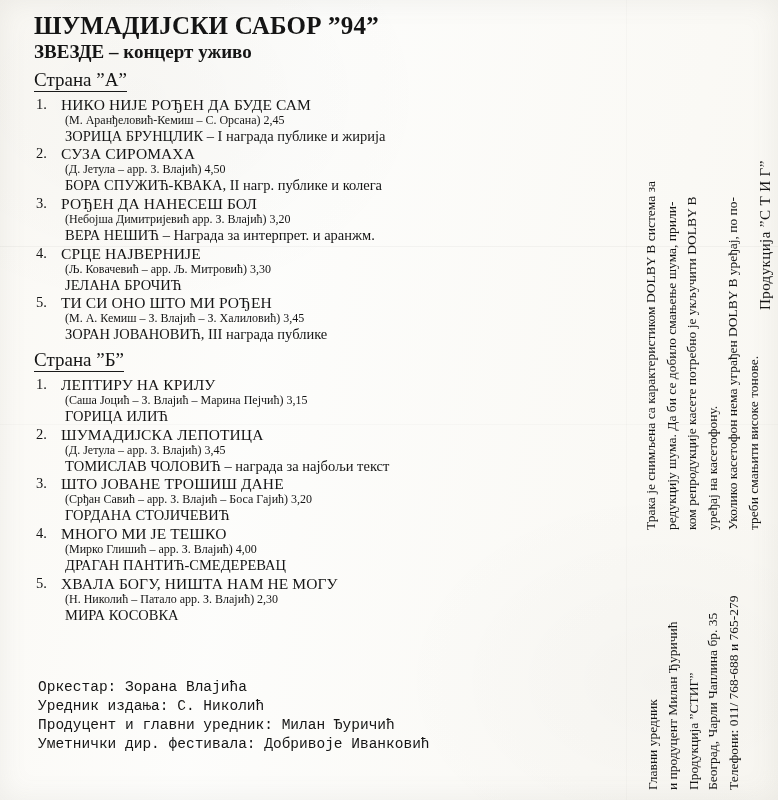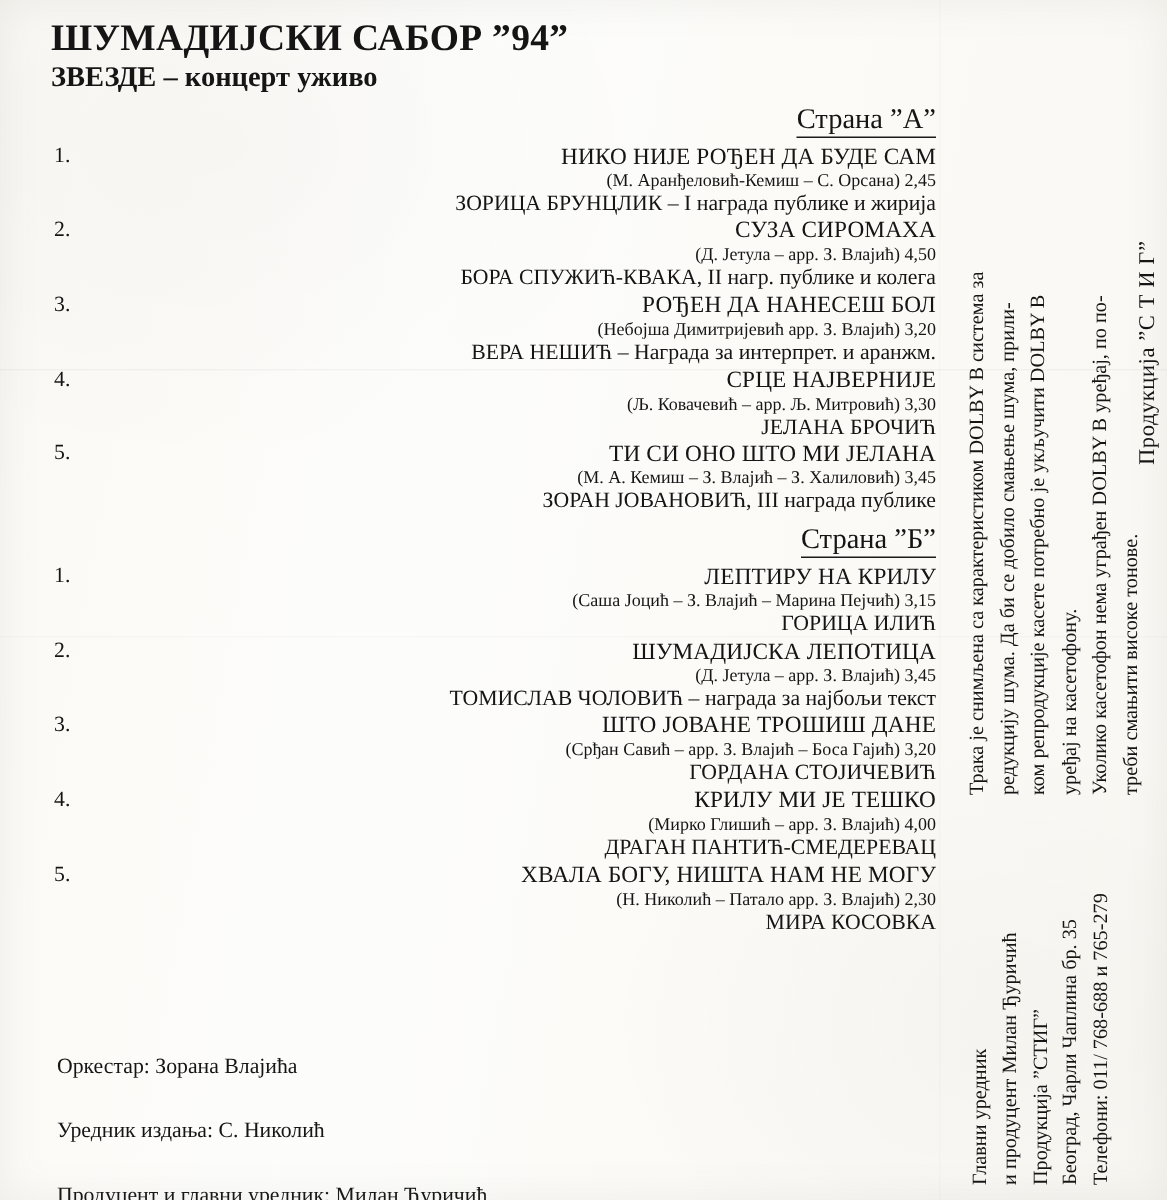--- a/index.html
+++ b/index.html
@@ -66,21 +66,21 @@
   }
   .side-header {
     font-family: "Liberation Serif", serif;
     font-size: 19px;
     font-weight: normal;
     display: inline-block;
     border-bottom: 1.6px solid #1a1a1a;
     padding-bottom: 0px;
     line-height: 1.1;
   }
-  .side-block { margin-top: 7px; text-align: right; }
+  .side-block { margin-top: 7px; }
   #side-b-block { }
   .track-list {
     list-style: none;
     margin: 4px 0 0 0;
     padding: 0;
   }
   .track {
     position: relative;
     padding-left: 27px;
     margin-bottom: 1px;
@@ -116,24 +116,23 @@
 
   
   #credits {
     position: absolute;
     left: 38px;
     top: 678px;
     width: 440px;
   }
   .credit-line {
     font-size: 14.5px;
-    font-family: Liberation Serif, serif;
+    font-family: Liberation Mono, monospace;
     line-height: 1.30;
     white-space: nowrap;
-    margin-top: 24px;
   }
 
   
   .vcol {
     position: absolute;
     transform-origin: 0 0;
     transform: rotate(-90deg);
     white-space: nowrap;
     font-family: "Liberation Serif", serif;
   }
@@ -204,21 +203,21 @@
           <div class="track-performer">ВЕРА НЕШИЋ – Награда за интерпрет. и аранжм.</div>
         </li>
         <li class="track">
           <span class="track-num">4.</span>
           <div class="track-title">СРЦЕ НАЈВЕРНИЈЕ</div>
           <div class="track-credit">(Љ. Ковачевић – арр. Љ. Митровић) 3,30</div>
           <div class="track-performer">ЈЕЛАНА БРОЧИЋ</div>
         </li>
         <li class="track">
           <span class="track-num">5.</span>
-          <div class="track-title">ТИ СИ ОНО ШТО МИ ЈЕЛАНА</div>
+          <div class="track-title">ТИ СИ ОНО ШТО МИ РОЂЕН</div>
           <div class="track-credit">(М. А. Кемиш – З. Влајић – З. Халиловић) 3,45</div>
           <div class="track-performer">ЗОРАН ЈОВАНОВИЋ, III награда публике</div>
         </li>
       </ol>
     </div>
 
     <div class="side-block" id="side-b-block">
       <div>
         <span class="side-header">Страна ”Б”</span>
       </div>
@@ -236,21 +235,21 @@
           <div class="track-performer">ТОМИСЛАВ ЧОЛОВИЋ – награда за најбољи текст</div>
         </li>
         <li class="track">
           <span class="track-num">3.</span>
           <div class="track-title">ШТО ЈОВАНЕ ТРОШИШ ДАНЕ</div>
           <div class="track-credit">(Срђан Савић – арр. З. Влајић – Боса Гајић) 3,20</div>
           <div class="track-performer">ГОРДАНА СТОЈИЧЕВИЋ</div>
         </li>
         <li class="track">
           <span class="track-num">4.</span>
-          <div class="track-title">КРИЛУ МИ ЈЕ ТЕШКО</div>
+          <div class="track-title">МНОГО МИ ЈЕ ТЕШКО</div>
           <div class="track-credit">(Мирко Глишић – арр. З. Влајић) 4,00</div>
           <div class="track-performer">ДРАГАН ПАНТИЋ-СМЕДЕРЕВАЦ</div>
         </li>
         <li class="track">
           <span class="track-num">5.</span>
           <div class="track-title">ХВАЛА БОГУ, НИШТА НАМ НЕ МОГУ</div>
           <div class="track-credit">(Н. Николић – Патало арр. З. Влајић) 2,30</div>
           <div class="track-performer">МИРА КОСОВКА</div>
         </li>
       </ol>

